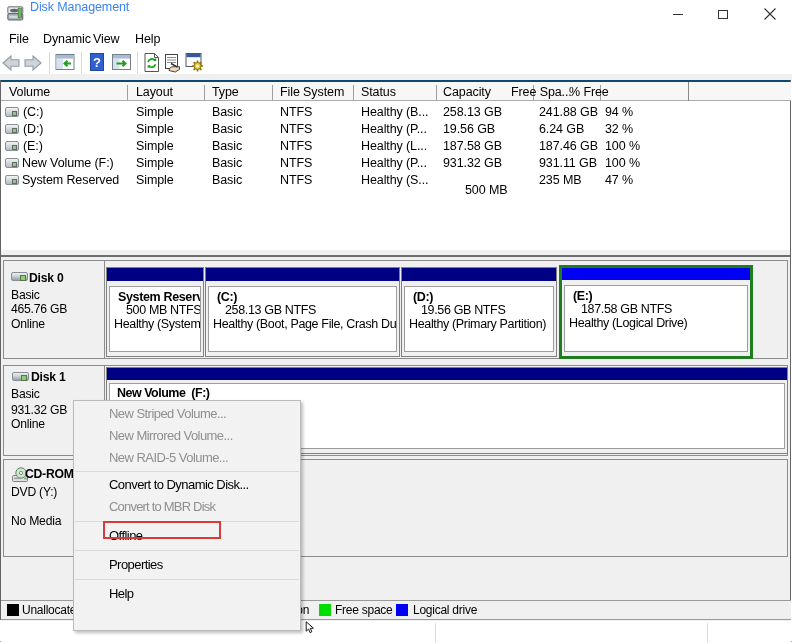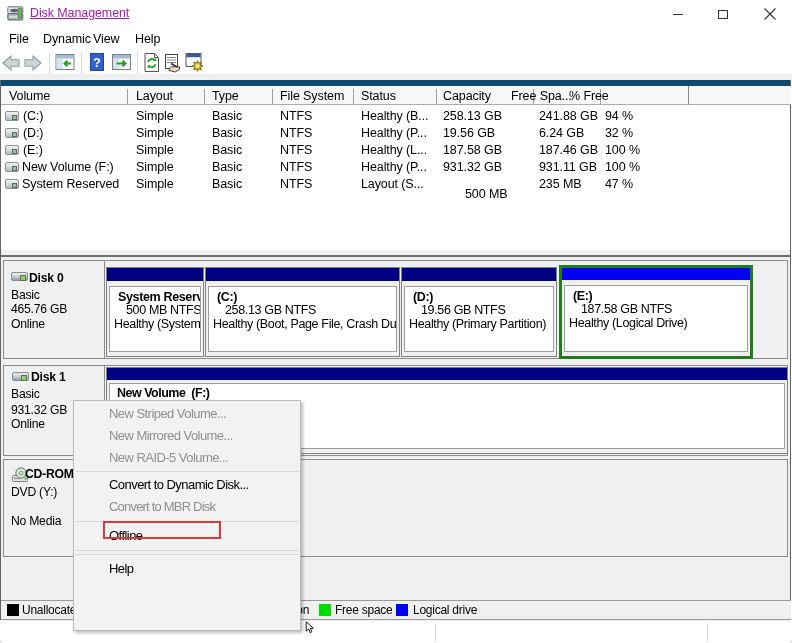--- a/index.html
+++ b/index.html
@@ -6,32 +6,32 @@
   html,body { width:792px; height:643px; }
   body { font-family:"Liberation Sans",sans-serif; font-size:12.5px; color:#000;
          letter-spacing:-0.1px; }
   #win { position:relative; width:792px; height:643px; background:#fff; overflow:hidden; }
   #frameL { position:absolute; left:0; top:80px; width:1px; height:540px; background:#636363; }
   #frameR { position:absolute; left:790px; top:80px; width:1px; height:540px; background:#636363; }
   #frameB { position:absolute; left:0; top:641px; width:792px; height:1px; background:#a8a8a8; }
   .abs { position:absolute; }
 
   
-  #title { left:30px; top:6px; font-size:12.5px; color:#a21caf;text-decoration:underline; }
+  #title { left:30px; top:0; font-size:12.5px; color:#3b82f6; }
   .capbtn { color:#222; }
 
   
   .menuitem { top:32px; height:15px; line-height:15px; font-size:12.5px; }
 
   
   .tbsep { top:52px; width:1px; height:22px; background:#d8d8d8; }
 
   
   #list { left:1px; top:80px; width:789px; height:169px; background:#fff;
-          border-top:6px solid #0c4a6e;text-align:right; }
+          border-top:2px solid #0c4a6e;text-align:right; }
   .hdrsep { position:absolute; top:3px; width:1px; height:15px; background:#9d9fa2; }
   .hdr { position:absolute; top:0; height:20px; line-height:21px; font-size:12.5px; }
   .cell { position:absolute; height:17px; line-height:17px; font-size:12.5px; white-space:pre; }
   .row { position:absolute; left:0; width:790px; height:17px; }
   .dico { position:absolute; left:4px; top:3px; width:14px; height:10px;
           background:linear-gradient(#f2f3f4 0%, #d4d8db 50%, #b4babf 100%);
           border:1px solid #898f94; border-radius:2px; }
   .dico:after { content:""; position:absolute; right:1.5px; top:3px; width:3px; height:3px;
           background:#9dbb9d; border:1px solid #5f6f5f; }
   .hdico { position:absolute; width:17px; height:9px;
@@ -208,21 +208,21 @@
           <span class="cell" style="left:442px;">931.32 GB</span>
           <span class="cell" style="left:538px;">931.11 GB</span>
           <span class="cell" style="left:604px;">100 %</span>
         </div>
       <div class="row" style="top:68px;">
           <span class="dico"></span>
         <span class="cell" style="left:21px;">System Reserved</span>
           <span class="cell" style="left:135px;">Simple</span>
           <span class="cell" style="left:211px;">Basic</span>
           <span class="cell" style="left:279px;">NTFS</span>
-          <span class="cell" style="left:360px;">Layout (S...</span>
+          <span class="cell" style="left:360px;">Healthy (S...</span>
           <span class="cell" style="left:464px;margin-top:10px;">500 MB</span>
           <span class="cell" style="left:538px;">235 MB</span>
           <span class="cell" style="left:604px;">47 %</span>
         </div>
     </div>
   </div>
 
   <div class="abs" id="gpane">
     <div style="position:absolute; left:0; top:5px; width:789px; height:2px; background:#6e6e6e;"></div>
 
@@ -321,20 +321,21 @@
   <div class="abs" id="cmenu">
     <div class="mi gray">New Striped Volume...</div>
     <div class="mi gray">New Mirrored Volume...</div>
     <div class="mi gray">New RAID-5 Volume...</div>
     <div class="msep first"></div>
     <div class="mi">Convert to Dynamic Disk...</div>
     <div class="mi gray" id="mbr" style="letter-spacing:-0.8px;">Convert to MBR Disk</div>
     <div class="msep"></div>
     <div class="mi">Offline</div>
     <div class="msep"></div>
+    <div class="mi">Properties</div>
     <div class="msep"></div>
     <div class="mi">Help</div>
   </div>
 
   <div class="abs" style="left:103px; top:521px; width:118px; height:18px; border:2px solid #d93a3a;"></div>
 
   <div class="abs" style="left:305px; top:621px;">
     <svg width="10" height="14" viewBox="0 0 10 14">
       <path d="M1.2,0.8 L1.2,10.2 L3.6,8 L5,11.6 L6.8,10.8 L5.4,7.4 L8.4,7.2 Z" fill="#fff" stroke="#1a1a1a" stroke-width="1"></path>
     </svg>

